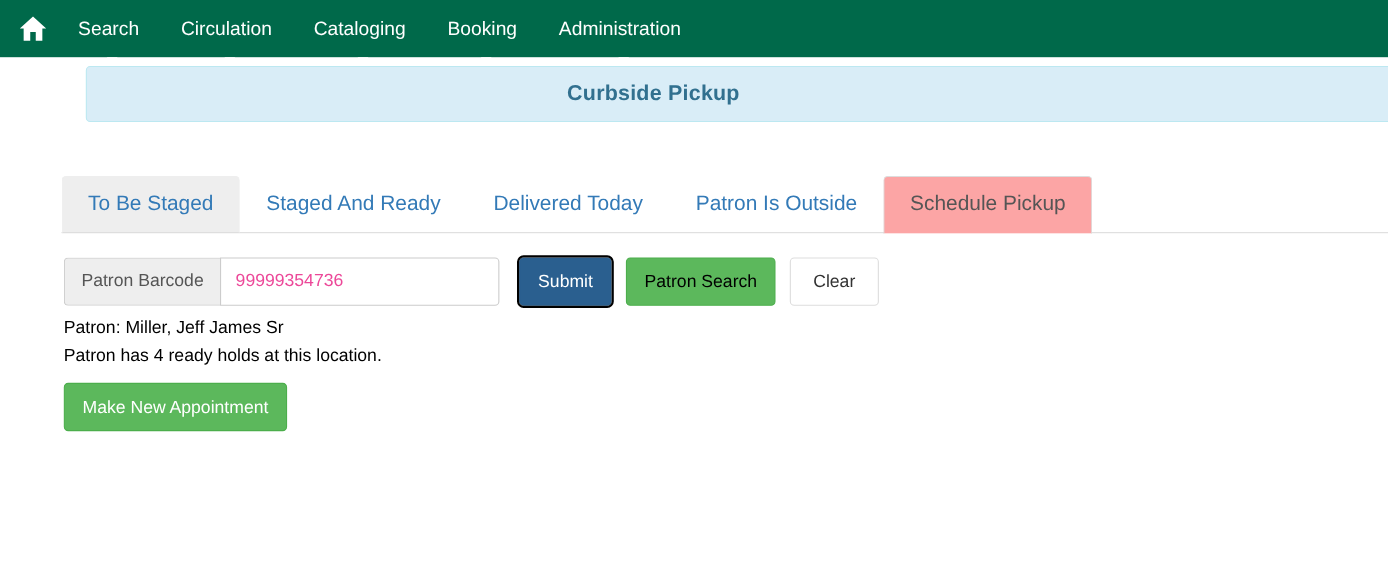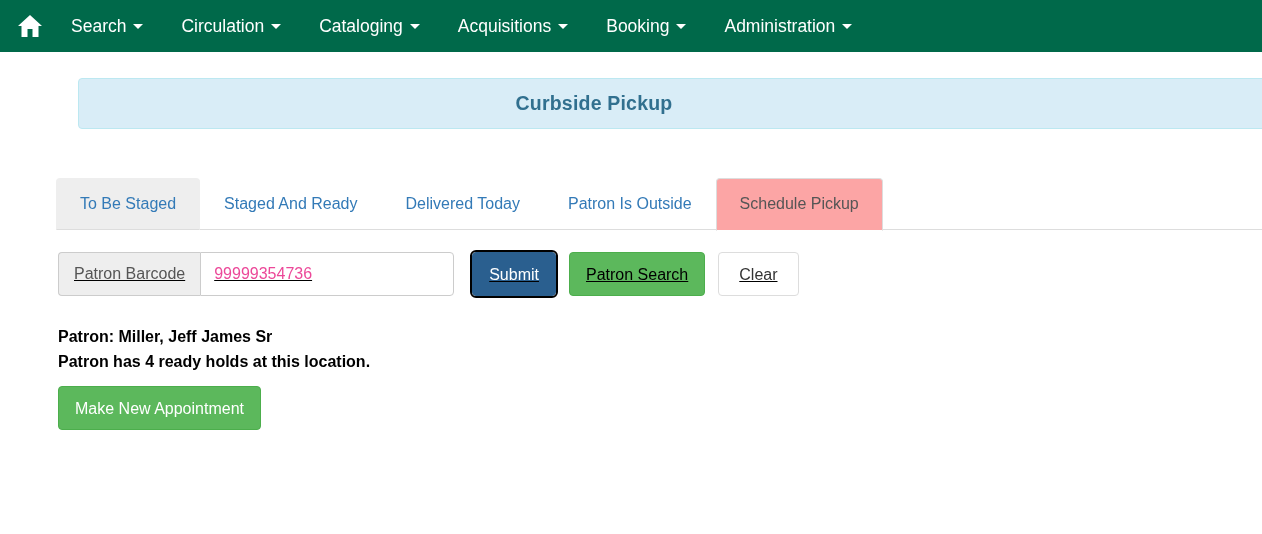--- a/index.html
+++ b/index.html
@@ -29,34 +29,35 @@
   .nav-item {
     color: #ffffff;
     font-size: 17.5px;
     padding: 0 19px;
     height: 52px;
     line-height: 52px;
     display: inline-flex;
     align-items: center;
     cursor: pointer;
     text-decoration: none;
+    flex-direction: column;
   }
   .nav-item .caret {
     display: inline-block;
     width: 0; height: 0;
     margin-left: 7px;
     border-left: 5px solid transparent;
     border-right: 5px solid transparent;
     border-top: 5px solid #ffffff;
   }
 
   
   .page {
     padding-left: 78px;
-    padding-top: 26px;
+    padding-top: 8px;
   }
 
   
   .banner {
     background: #d9edf7;
     border: 1px solid #bce8f1;
     border-radius: 4px;
     height: 51px;
     display: flex;
     align-items: center;
@@ -84,21 +85,21 @@
     border-bottom: 1px solid #dddddd;
   }
   .tabs {
     position: relative;
     display: flex;
     align-items: flex-end;
     height: 56px;
     z-index: 2;
   }
   .tab {
-    font-size: 16px;
+    font-size: 19px;
     color: #337ab7;
     padding: 15px 23px;
     line-height: 20px;
     cursor: pointer;
     border: 1px solid transparent;
     border-radius: 4px 4px 0 0;
     margin-bottom: 0;
     background: transparent;
     white-space: nowrap;
   }
@@ -115,21 +116,20 @@
     margin-bottom: -1px;
     padding-bottom: 16px;
   }
 
   
   .form-row {
     display: flex;
     align-items: center;
     margin-top: 22px;
     margin-left: -20px;
-    text-decoration: underline;
   }
   .input-group {
     display: flex;
     height: 44px;
   }
   .input-addon {
     background: #eeeeee;
     border: 1px solid #cccccc;
     border-right: none;
     border-radius: 4px 0 0 4px;
@@ -181,26 +181,25 @@
   .btn-default {
     background: #ffffff;
     color: #333333;
     border-color: #dddddd;
     margin-left: 13px;
     padding: 0 20px;
   }
 
   
   .patron-info {
-    margin-top: 28px;
+    margin-top: 8px;
     margin-left: -20px;
     font-size: 16px;
     color: #000000;
     line-height: 25px;
-    font-weight: bold;
   }
   .btn-appointment {
     margin-top: 12px;
     margin-left: -20px;
     display: inline-block;
     background: #5cb85c;
     color: #ffffff;
     border: 1px solid #4cae4c;
     border-radius: 4px;
     font-size: 16px;
@@ -227,24 +226,20 @@
   </a>
   <a class="nav-item">
     <span>Circulation</span>
     <span class="caret"></span>
   </a>
   <a class="nav-item">
     <span>Cataloging</span>
     <span class="caret"></span>
   </a>
   <a class="nav-item">
-    <span>Acquisitions</span>
-    <span class="caret"></span>
-  </a>
-  <a class="nav-item">
     <span>Booking</span>
     <span class="caret"></span>
   </a>
   <a class="nav-item">
     <span>Administration</span>
     <span class="caret"></span>
   </a>
 </div>
 
 <div class="page">

